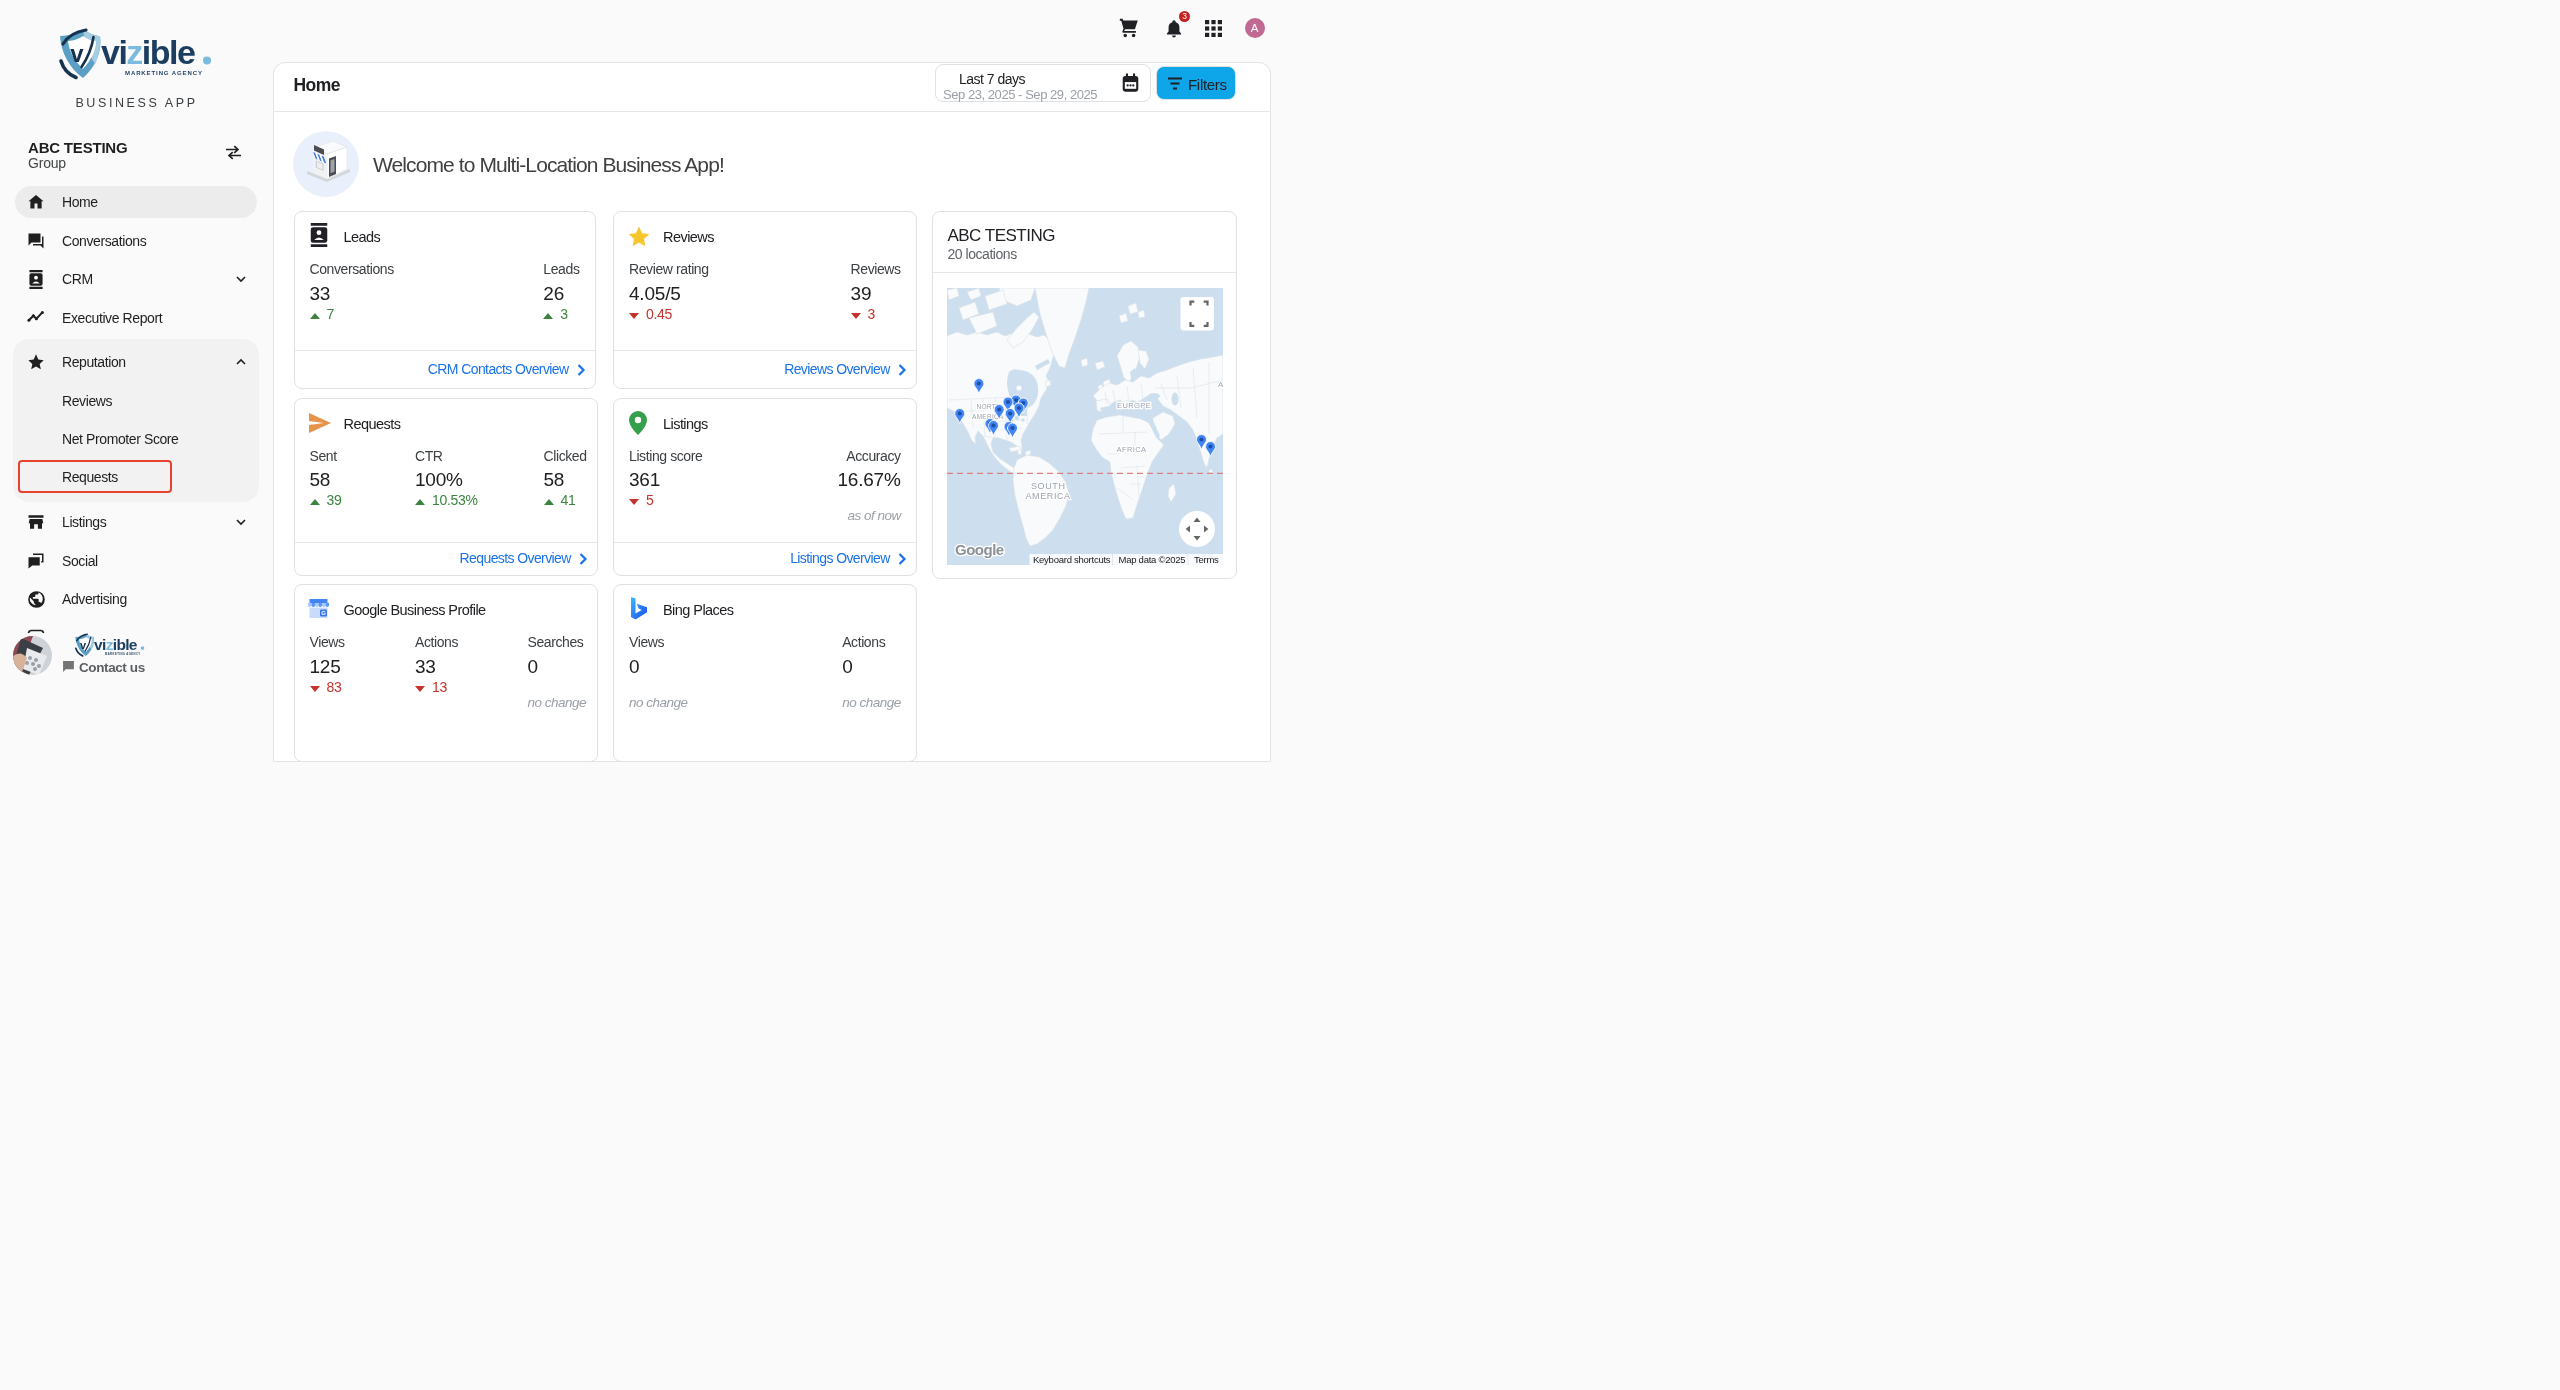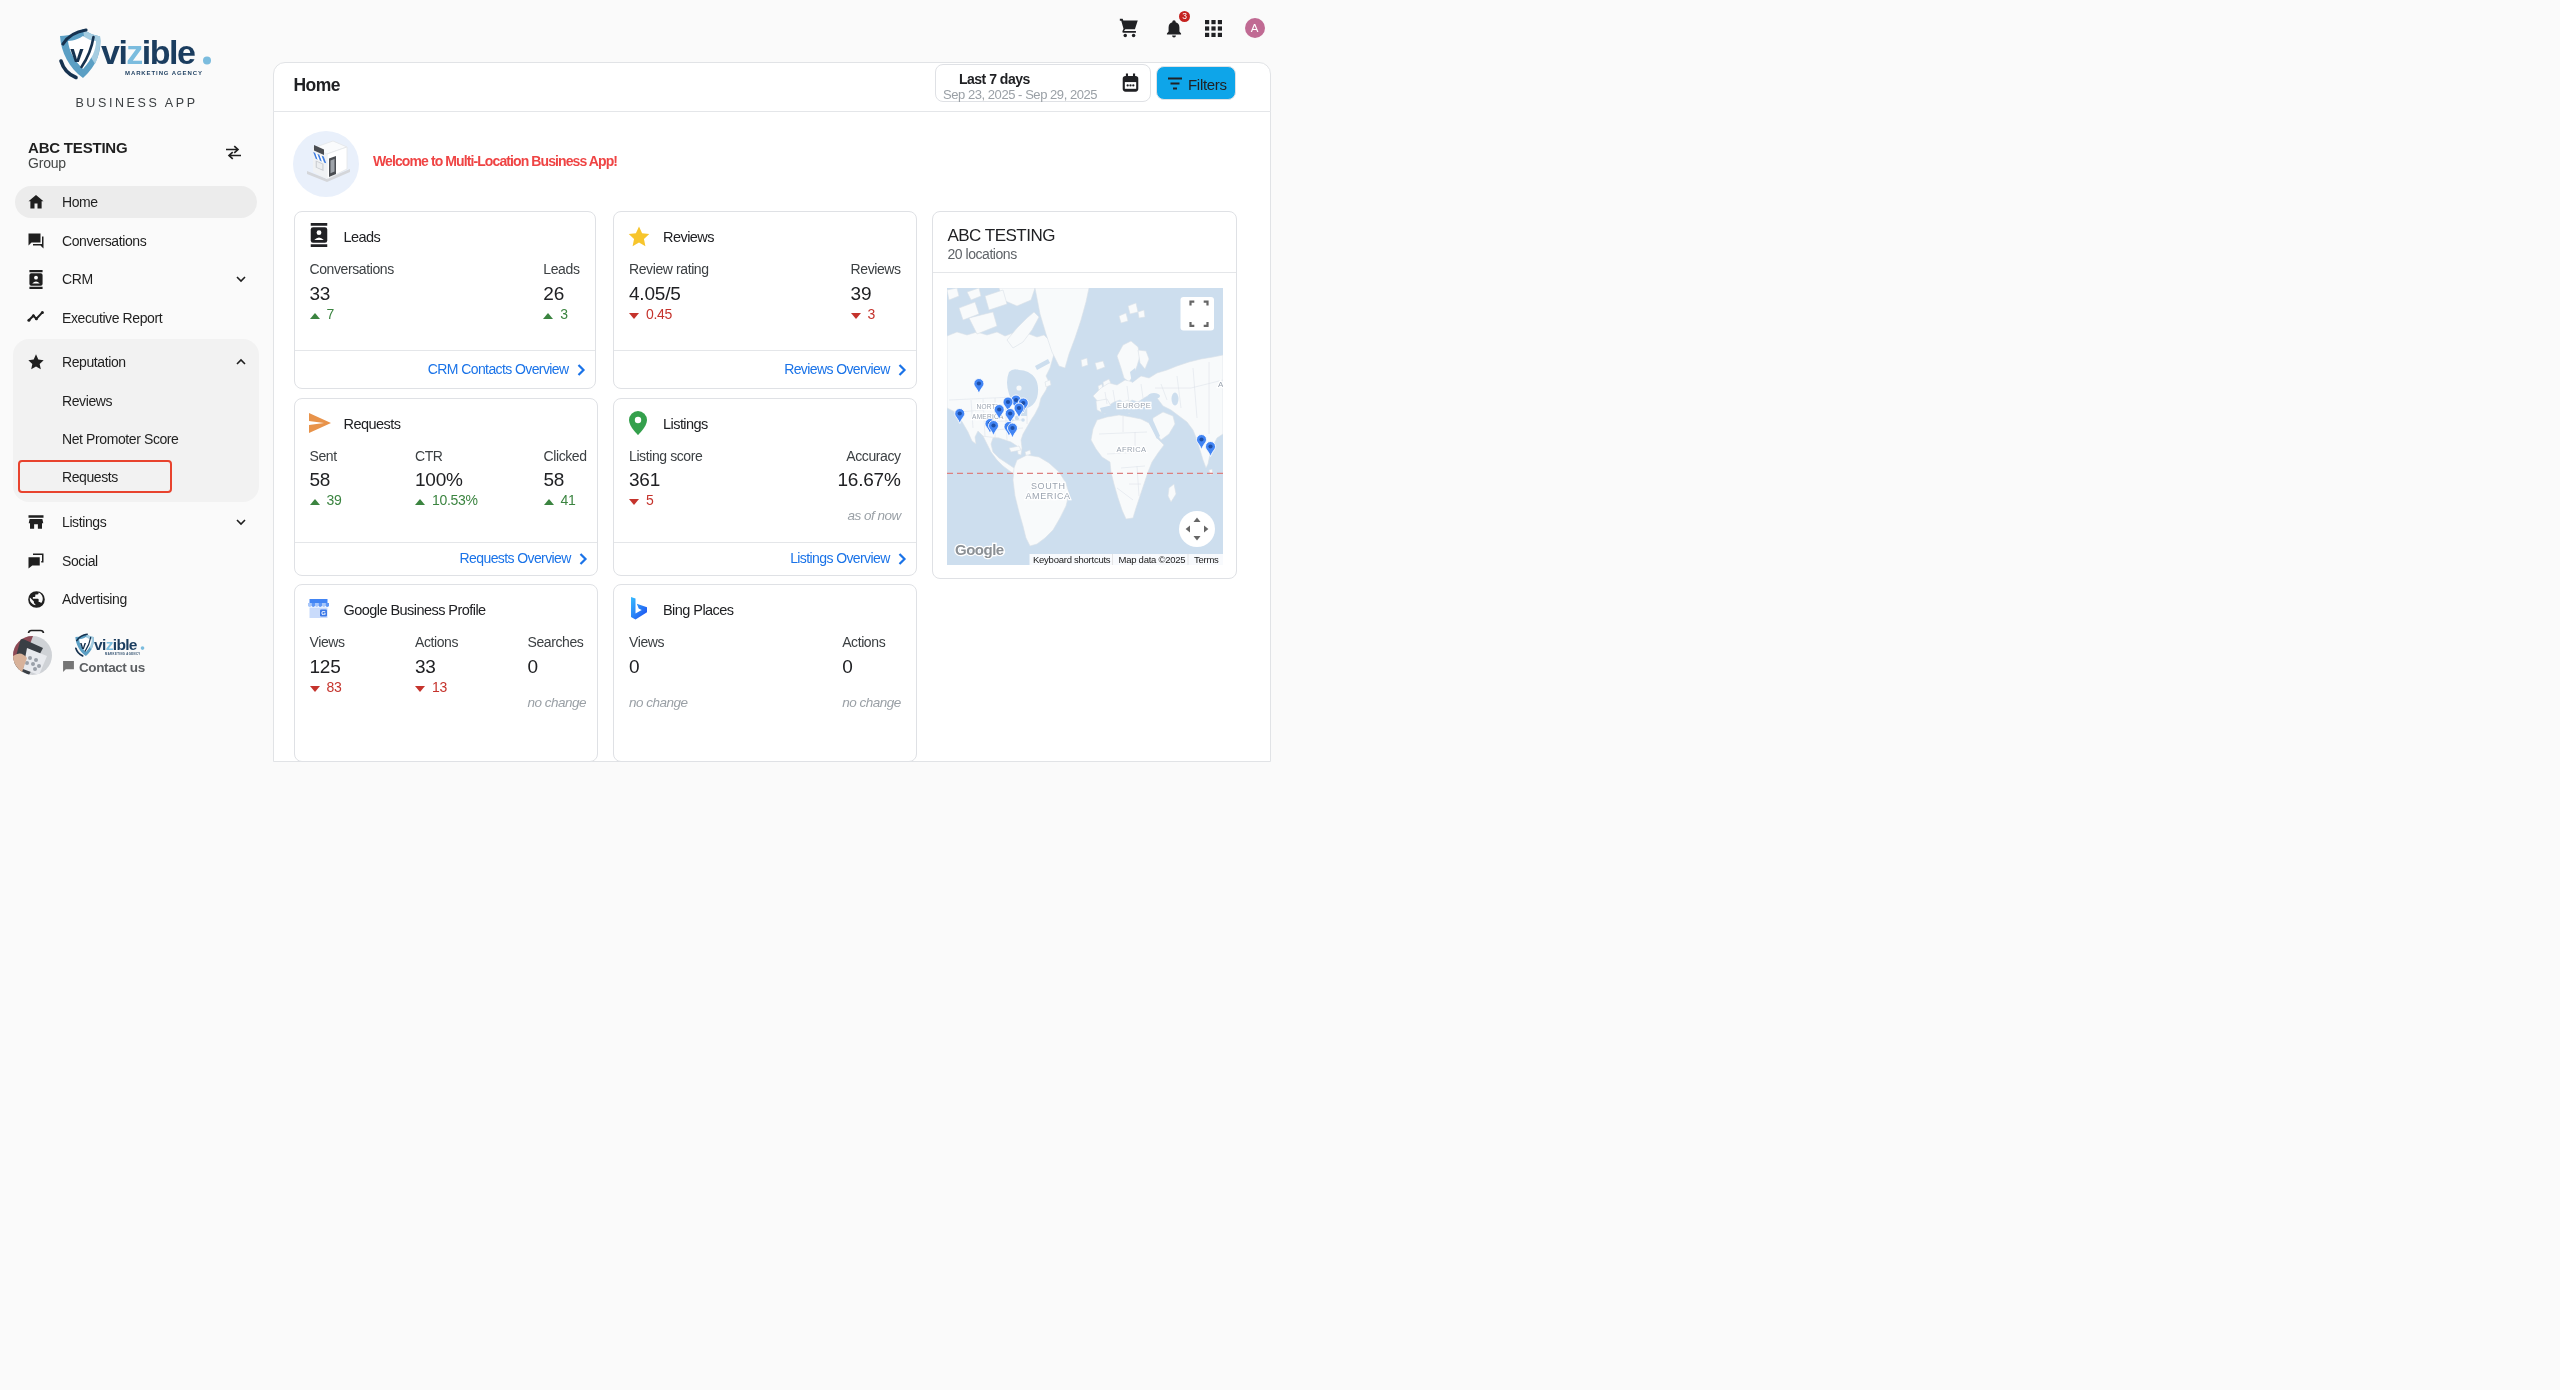--- a/index.html
+++ b/index.html
@@ -209,21 +209,21 @@
       </g>
   </svg>
   <div class="abs" style="left:1244.5px;top:17.5px;width:20px;height:20px;background:#c06a93;border-radius:50%;color:#fff;font-size:11.5px;text-align:center;line-height:20px;">A</div>
 </div>
 <div id="card"></div>
 <div id="content">
 
   <div class="abs" style="left:293.5px;top:74.6px;font-size:17.5px;font-weight:600;letter-spacing:-0.55px;color:#202124;">Home</div>
   <div class="abs" style="left:273px;top:111px;width:998px;height:1px;background:#e4e6e9;"></div>
   <div class="abs" style="left:935px;top:64px;width:216px;height:38px;border:1px solid #dfe1e5;border-radius:8px;background:#fff;">
-    <div class="abs" style="left:7px;top:6px;font-size:14px;font-weight:700;letter-spacing:-0.5px;color:#202124;padding-left:16px;">Last 7 days</div>
+    <div class="abs" style="left:7px;top:6px;font-size:14px;font-weight:400;letter-spacing:-0.5px;color:#202124;padding-left:16px;">Last 7 days</div>
     <div class="abs" style="left:7px;top:21.5px;font-size:13px;letter-spacing:-0.45px;color:#9aa0a6;">Sep 23, 2025 - Sep 29, 2025</div>
     <svg class="abs" style="left:186px;top:8px;" width="17" height="21" viewBox="0 0 24 28">
         <path fill="#202124" d="M5.5 0 h3 v4 h-3 Z M15.5 0 h3 v4 h-3 Z"></path>
         <rect x="1" y="3.5" width="22" height="22" rx="4" fill="#202124"></rect>
         <rect x="4" y="12" width="16" height="9.5" fill="#fff"></rect>
         <circle cx="8" cy="16.8" r="1.6" fill="#202124"></circle>
         <circle cx="12" cy="16.8" r="1.6" fill="#202124"></circle>
         <circle cx="16" cy="16.8" r="1.6" fill="#202124"></circle>
       </svg>
   </div>
@@ -246,21 +246,21 @@
       <path d="M22.3,22 L24.4,22.9 L26.9,29.6 L24.8,28.7 Z" fill="#ffffff"></path>
       <path d="M24.4,22.9 L26.5,23.8 L29,30.5 L26.9,29.6 Z" fill="#3f7de0"></path>
       <path d="M26.5,23.8 L28.6,24.7 L31.1,31.4 L29,30.5 Z" fill="#ffffff"></path>
       <path d="M28.6,24.7 L30.7,25.6 L33.2,32.3 L31.1,31.4 Z" fill="#3f7de0"></path>
     </g>
     <path d="M22.7,29.5 L30.5,32.8 L30.5,40 L22.7,36.6 Z" fill="#c9ccd1"></path>
     <path d="M23.8,30.8 L29.4,33.2 L29.4,38.6 L23.8,36.2 Z" fill="#eceef0"></path>
     <path d="M36,27.5 L43,25 L43,43 L36,46 Z" fill="#4a4d52"></path>
     <path d="M37.5,29.5 L41.5,28 L41.5,40.5 L37.5,42.2 Z" fill="#9ea3a9"></path>
   </svg>
-  <div class="abs" style="left:373px;top:152.5px;font-size:14px;font-weight:bold;letter-spacing:-0.9px;color:#ef4444;">Welcome to Multi-Location Business App!</div>
+  <div class="abs" style="left:373px;top:152.5px;font-size:21px;font-weight:normal;letter-spacing:-0.9px;color:#404040;">Welcome to Multi-Location Business App!</div>
 
   <div class="statcard" style="left:293.5px;top:211px;width:302px;height:177.5px;">
     <svg class="cicon" viewBox="0 0 24 26">
         <path fill="#202124" d="M3 0 h18 v3 H3 Z M3 23 h18 v3 H3 Z"></path>
         <rect x="3" y="4.5" width="18" height="17" rx="2.5" fill="#202124"></rect>
         <circle cx="12" cy="10.5" r="2.6" fill="#fff"></circle>
         <path d="M6.8 18.5 q5.2 -5.8 10.4 0 Z" fill="#fff"></path>
       </svg>
     <div class="ttl">Leads</div>
     <div class="abs col" style="left:15px;top:49.3px;">

